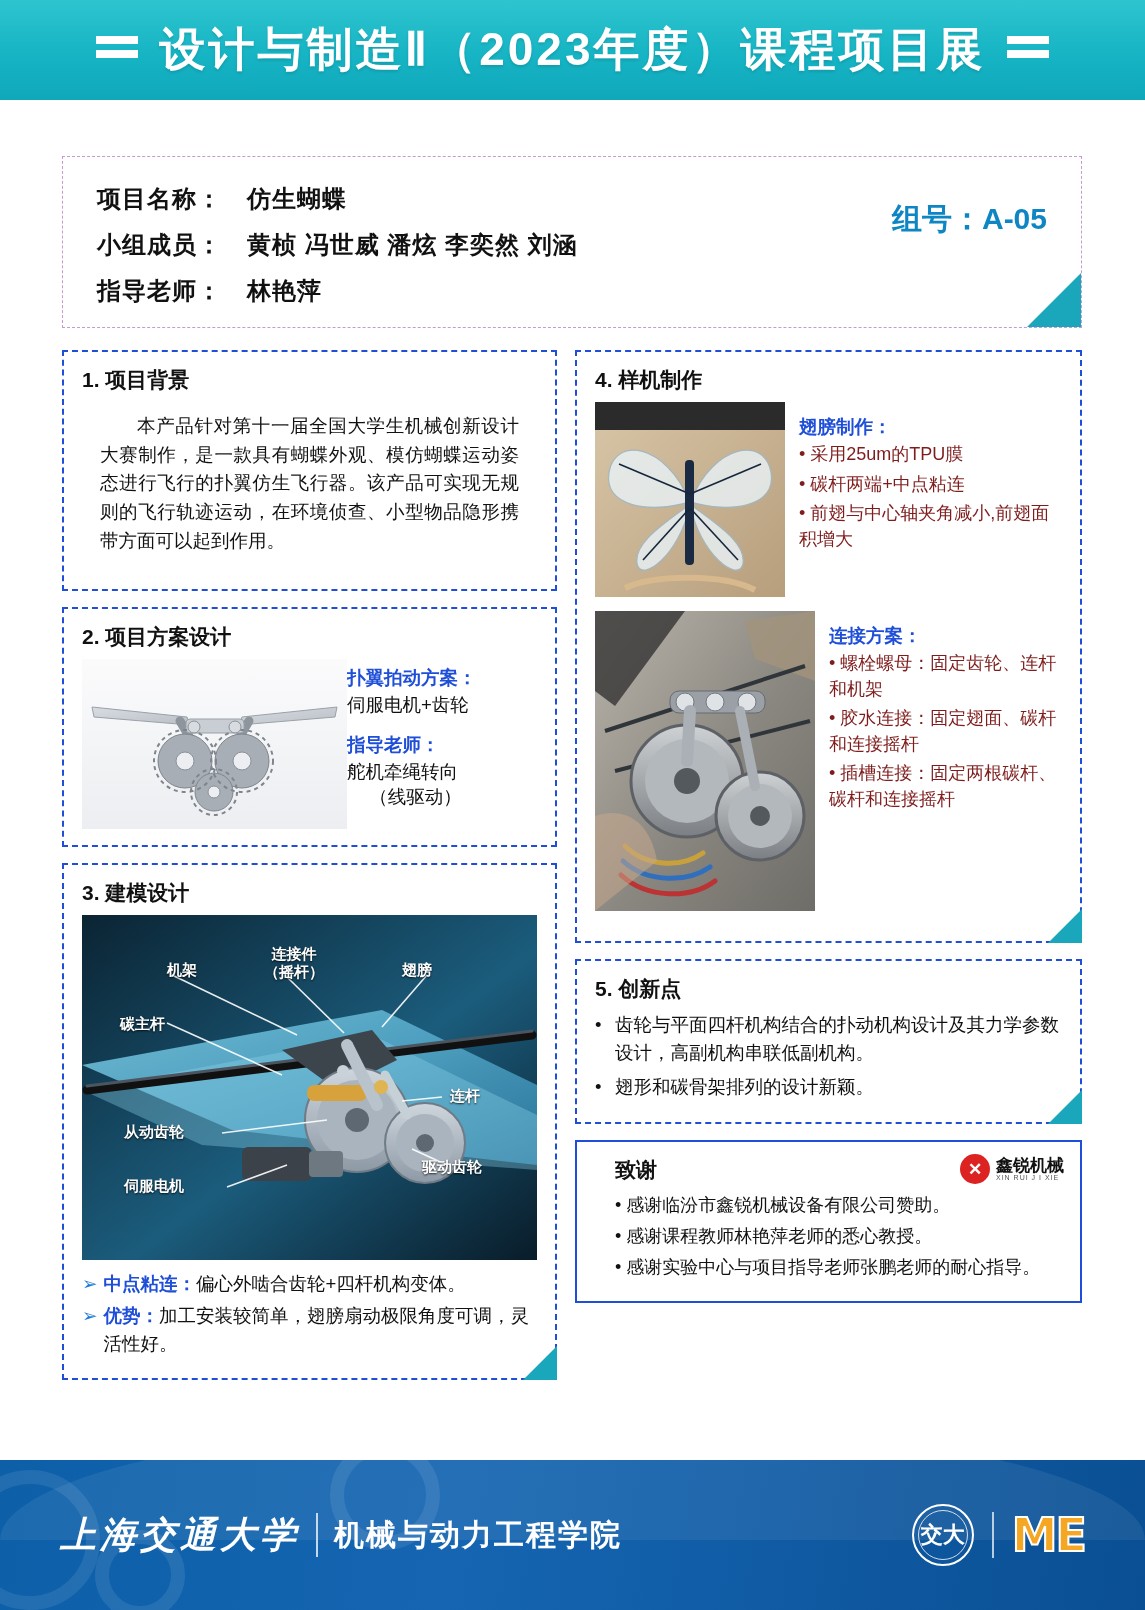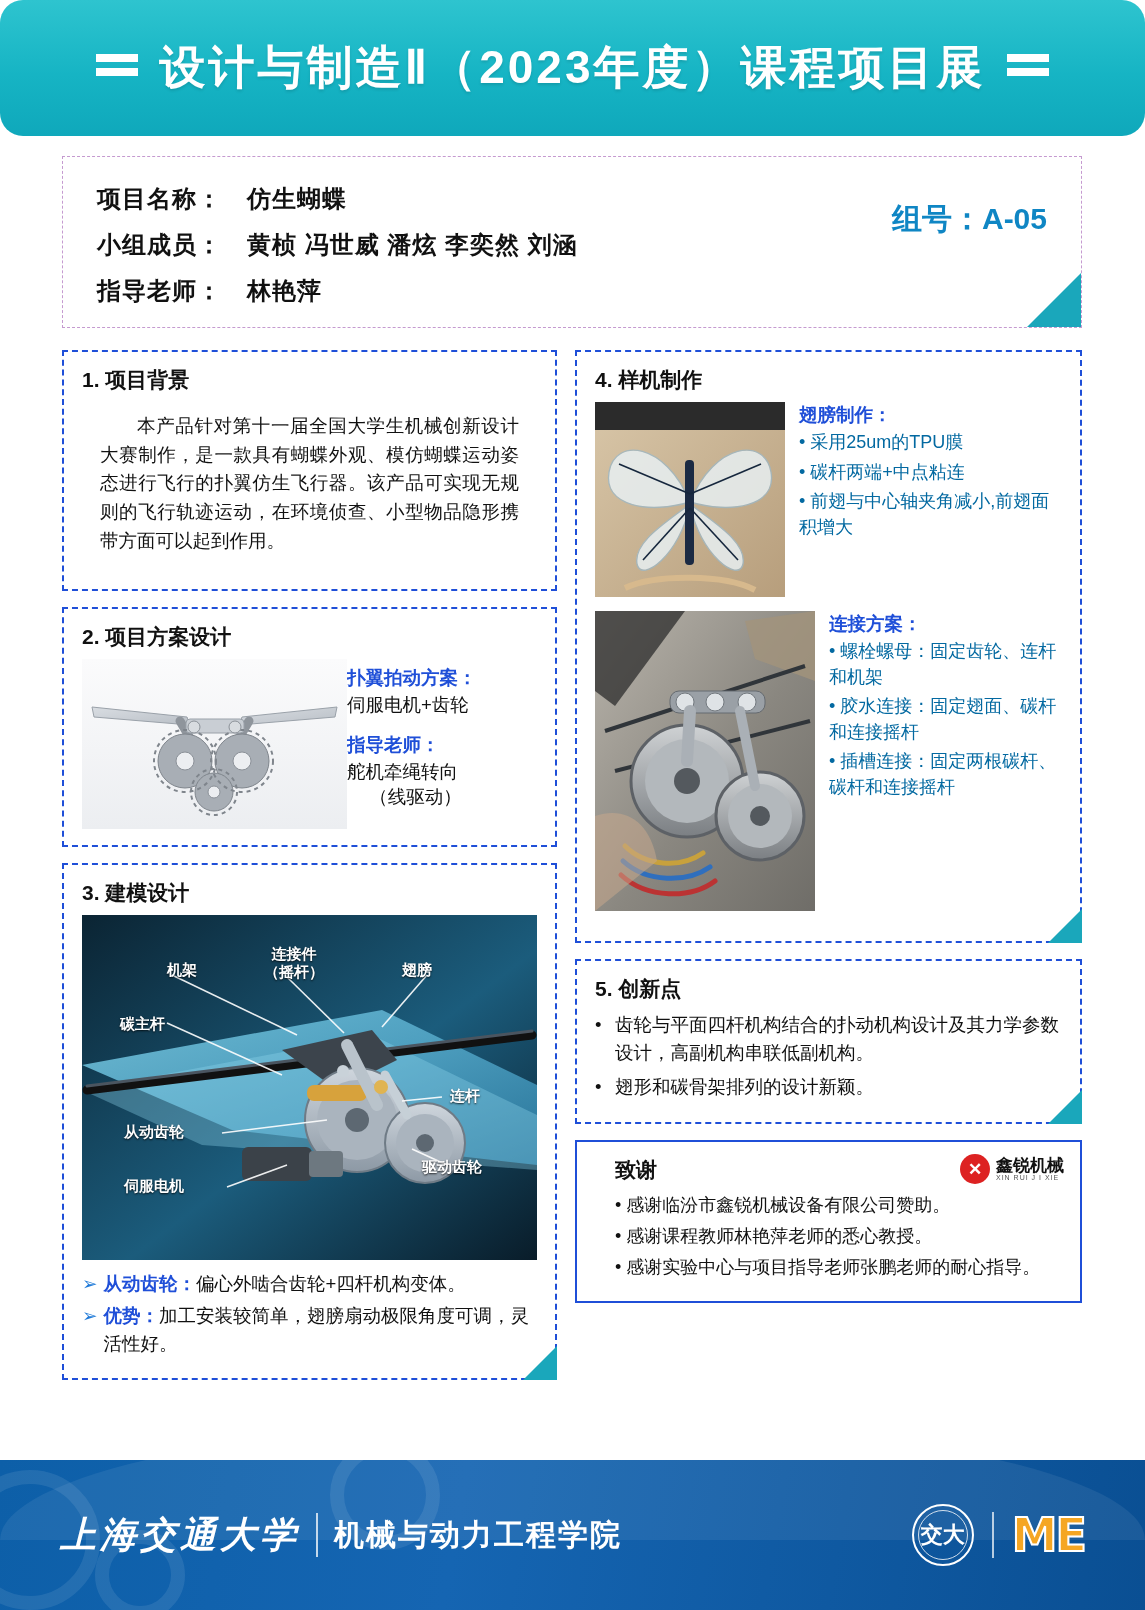--- a/index.html
+++ b/index.html
@@ -11,26 +11,25 @@
     background: #ffffff;
     position: relative;
     overflow: hidden;
   }
 
   
   .header {
     position: absolute;
     top: 0; left: 0;
     width: 1145px;
-    height: 136px;
+    height: 100px;
     background: linear-gradient(180deg, #2ec4cf 0%, #16b4c4 55%, #0fa8bb 100%);
     display: flex;
     align-items: center;
     justify-content: center;
-    border-radius: 23px;
   }
   .header-inner { display: flex; align-items: center; gap: 22px; }
   .header-dash {
     display: inline-block;
     width: 42px; height: 8px;
     background: #ffffff;
     box-shadow: 0 -14px 0 0 #ffffff;
     margin-top: 8px;
   }
   .header-title {
@@ -213,23 +212,23 @@
     margin-bottom: 10px;
   }
   .bullet-row { display: flex; font-size: 18.5px; line-height: 1.5; margin-bottom: 4px; color:#111;}
   .bullet-arrow { color: #1f7ad8; margin-right: 6px; flex: none; }
   .bullet-key { color: #1f4fd8; font-weight: bold; }
 
   
   .proto-row { display: flex; gap: 14px; margin-bottom: 14px; }
   .proto-img1 { width: 190px; height: 195px; position: relative; overflow: hidden; background: #c8b79b;}
   .proto-img2 { width: 220px; height: 300px; position: relative; overflow: hidden; background: #8d8d8d;}
-  .proto-txt { flex: 1; }
+  .proto-txt { flex: 1; margin-top: 12px; }
   .dot-item {
-    font-size: 18px; color: #0369a1; line-height: 1.42; margin-bottom: 4px;
+    font-size: 18px; color: #7f1d1d; line-height: 1.42; margin-bottom: 4px;
   }
   .dot-item .bdot { margin-right: 5px; }
 
   
   .inv-item { display: flex; font-size: 18.5px; line-height: 1.5; margin-bottom: 6px; color: #111;}
   .inv-item .bdot { width: 20px; flex: none; }
 
   
   .thanks-logo {
     position: absolute;
@@ -405,21 +404,21 @@
         <div class="lbl" style="left:182px; top:30px; text-align:center; line-height:1.2;">连接件<br>（摇杆）</div>
         <div class="lbl" style="left:320px; top:46px;">翅膀</div>
         <div class="lbl" style="left:38px;  top:100px;">碳主杆</div>
         <div class="lbl" style="left:368px; top:172px;">连杆</div>
         <div class="lbl" style="left:42px;  top:208px;">从动齿轮</div>
         <div class="lbl" style="left:340px; top:243px;">驱动齿轮</div>
         <div class="lbl" style="left:42px;  top:262px;">伺服电机</div>
       </div>
       <div class="bullet-row">
         <span class="bullet-arrow">➢</span>
-        <span><span class="bullet-key">从动齿轮：</span><span>偏心外啮合齿轮+四杆机构变体。</span></span>
+        <span><span class="bullet-key">中点粘连：</span><span>偏心外啮合齿轮+四杆机构变体。</span></span>
       </div>
       <div class="bullet-row">
         <span class="bullet-arrow">➢</span>
         <span><span class="bullet-key">优势：</span><span>加工安装较简单，翅膀扇动极限角度可调，灵活性好。</span></span>
       </div>
       <div class="panel-corner"></div>
     </div>
   </div>
 
   <div class="col-right">

